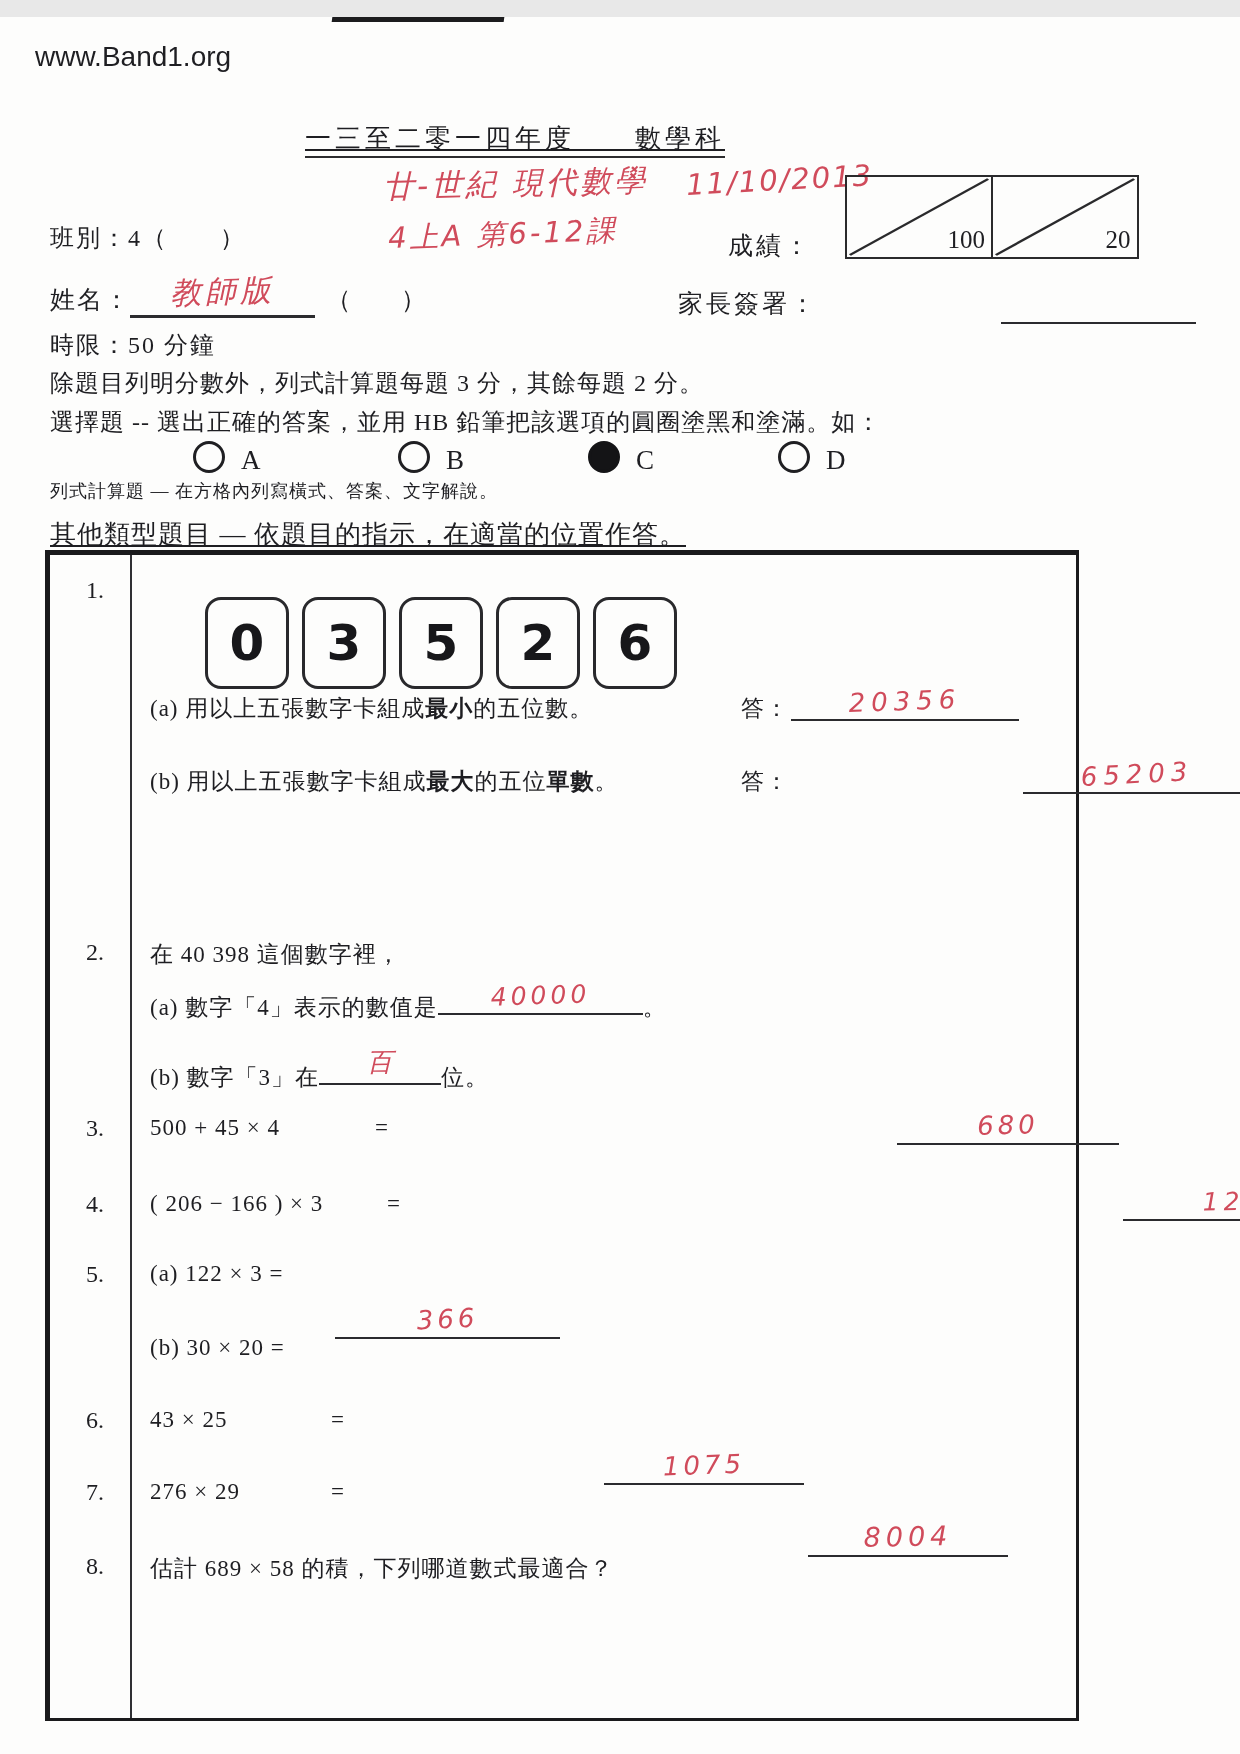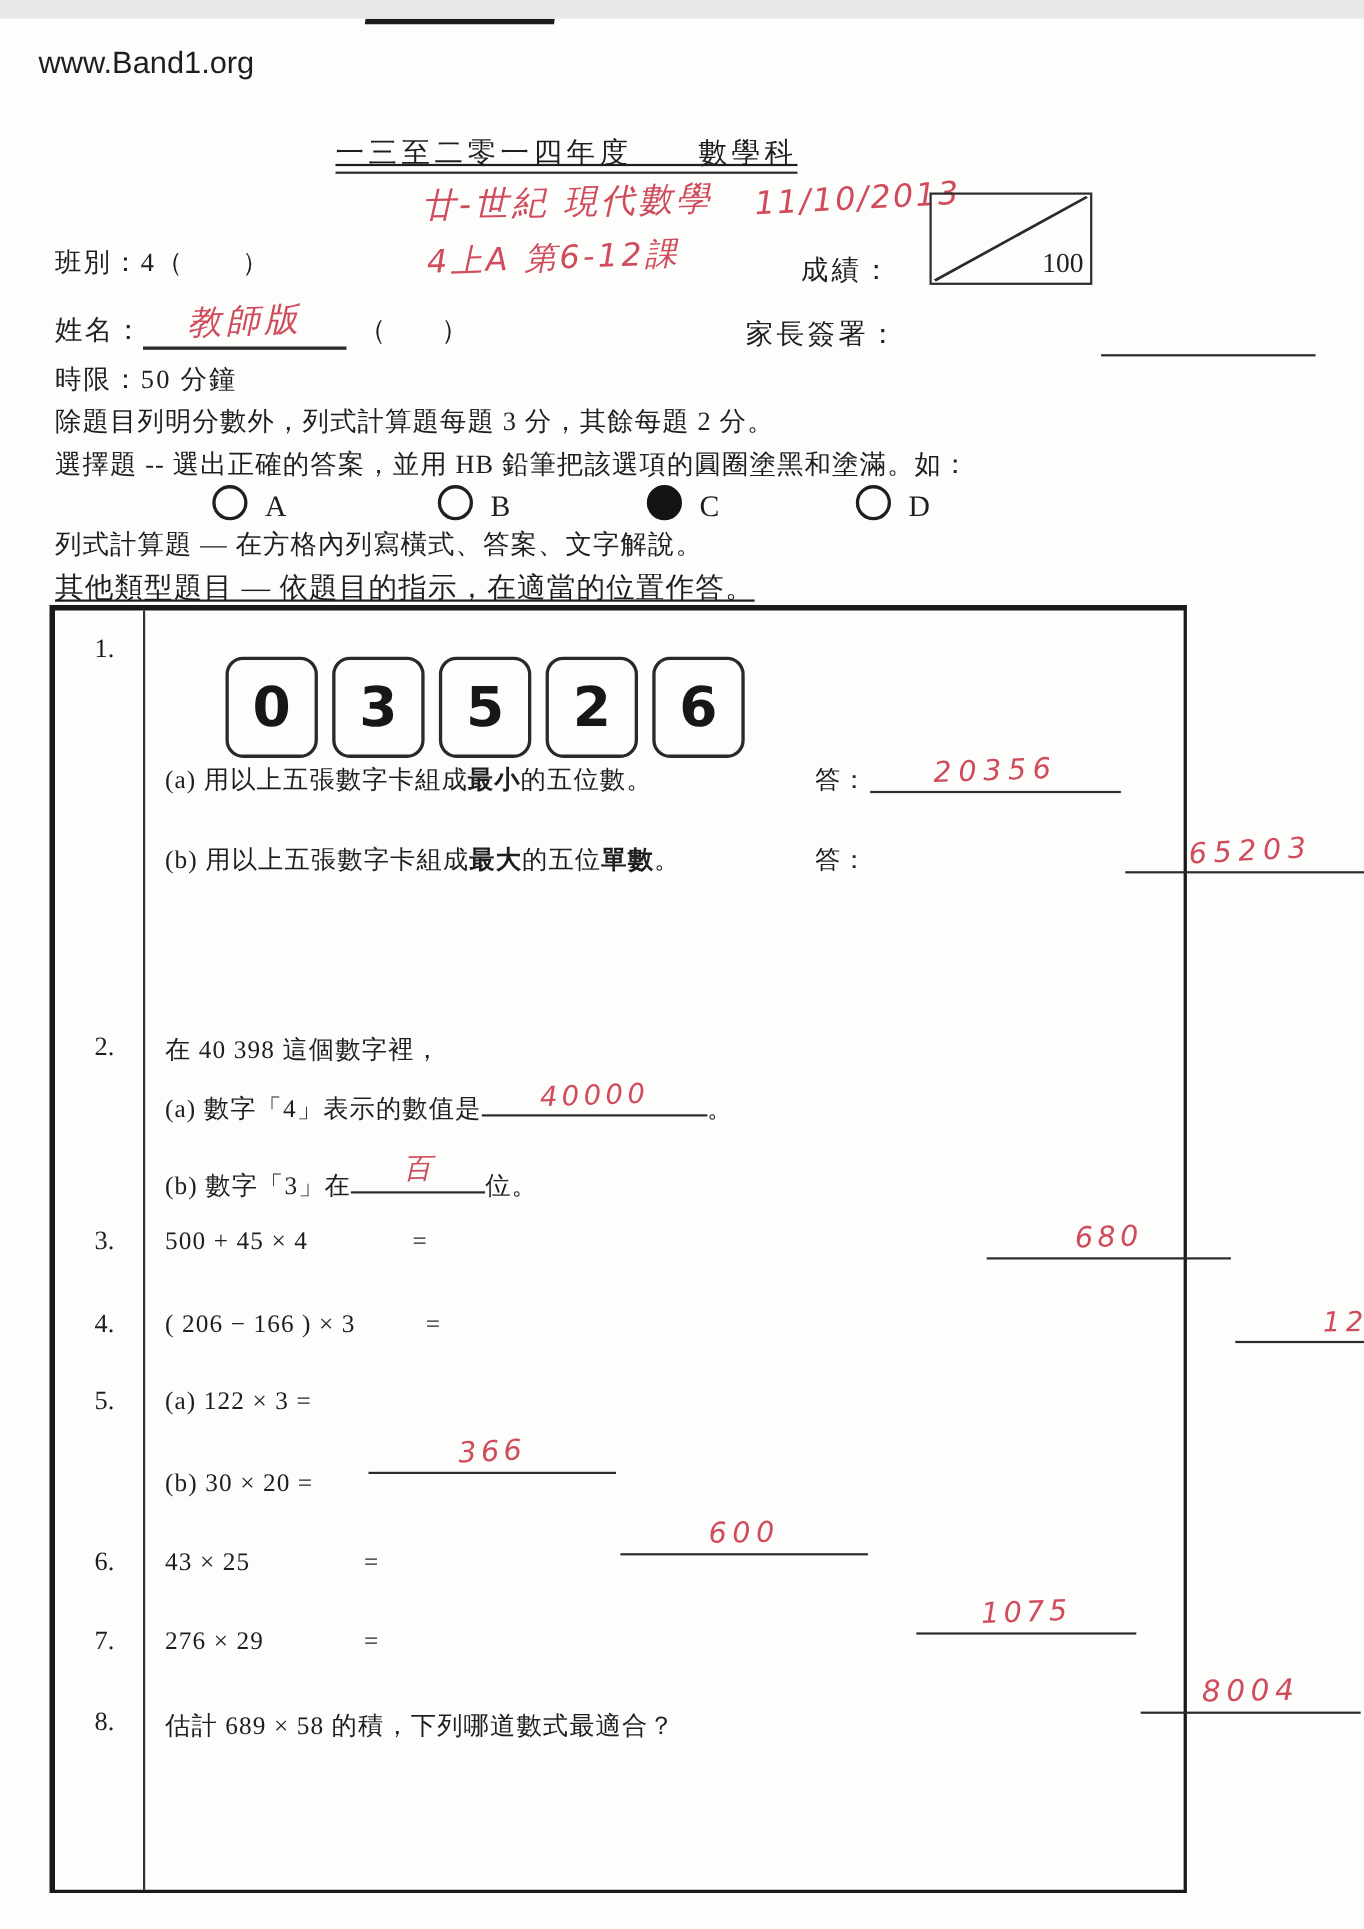--- a/index.html
+++ b/index.html
@@ -57,20 +57,26 @@
   <div class="abs print" style="left:50px;top:205px;font-size:24px;letter-spacing:2px;">班別：4（　　）</div>
   <div class="abs print" style="left:728px;top:212px;font-size:25px;letter-spacing:3px;">成績：</div>
 
   <div class="abs scorebox" style="left:845px;top:158px;">
     <div class="scorecell">
       <svg viewBox="0 0 100 80" preserveAspectRatio="none">
         <line x1="2" y1="78" x2="98" y2="2" stroke="#2a2a2c" stroke-width="2.2"></line>
       </svg>
       <span class="scoreval print">100</span>
     </div>
+    <div class="scorecell">
+      <svg viewBox="0 0 100 80" preserveAspectRatio="none">
+        <line x1="2" y1="78" x2="98" y2="2" stroke="#2a2a2c" stroke-width="2.2"></line>
+      </svg>
+      <span class="scoreval print">20</span>
+    </div>
   </div>
 
   
   <div class="abs print" style="left:50px;top:266px;font-size:25px;letter-spacing:2px;">姓名：</div>
   <div class="abs blank" style="left:130px;top:252px;width:185px;height:46px;border-bottom-width:3px;">
     <span class="hw" style="font-size:31px;letter-spacing:4px;transform:rotate(-2deg);bottom:2px;">教師版</span>
   </div>
   <div class="abs print" style="left:326px;top:266px;font-size:25px;">（　　）</div>
 
   <div class="abs print" style="left:678px;top:270px;font-size:25px;letter-spacing:3px;font-family:Liberation Mono, monospace;">家長簽署：</div>
@@ -90,21 +96,21 @@
   <div class="abs" style="left:398px;top:424px;">
     <span class="circle"></span><span class="print olabel">B</span>
   </div>
   <div class="abs" style="left:588px;top:424px;">
     <span class="circle filled"></span><span class="print olabel">C</span>
   </div>
   <div class="abs" style="left:778px;top:424px;">
     <span class="circle"></span><span class="print olabel">D</span>
   </div>
 
-  <div class="abs print" style="left:50px;top:462px;font-size:24px;letter-spacing:1px;">列式計算題 — 在方格內列寫橫式、答案、文字解說。</div>
+  <div class="abs print" style="left:50px;top:462px;font-size:18px;letter-spacing:1px;">列式計算題 — 在方格內列寫橫式、答案、文字解說。</div>
   <div class="abs print" style="left:50px;top:500px;font-size:26px;letter-spacing:1px;text-decoration:underline;">其他類型題目 — 依題目的指示，在適當的位置作答。</div>
 
   
   <div class="mainbox">
     <div class="qdivider"></div>
 
     
     <div class="qnum print" style="left:36px;top:22px;">1.</div>
 
     <div class="card" style="left:155px;top:42px;">0</div>
@@ -157,23 +163,20 @@
       <span class="hw" style="font-size:25px;letter-spacing:5px;transform:rotate(-1deg);">120</span>
     </div>
 
     
     <div class="qnum print" style="left:36px;top:706px;">5.</div>
     <div class="qtext print" style="left:100px;top:706px;">(a) 122 × 3 =</div>
     <div class="abs blank" style="left:285px;top:690px;width:225px;height:42px;">
       <span class="hw" style="font-size:26px;letter-spacing:4px;transform:rotate(-3deg);">366</span>
     </div>
     <div class="qtext print" style="left:100px;top:780px;">(b) 30 × 20 =</div>
-    <div class="abs blank" style="left:285px;top:764px;width:225px;height:42px;">
-      <span class="hw" style="font-size:26px;letter-spacing:5px;transform:rotate(-1deg);">600</span>
-    </div>
 
     
     <div class="qnum print" style="left:36px;top:852px;">6.</div>
     <div class="qtext print" style="left:100px;top:852px;">43 × 25</div>
     <div class="qtext print" style="left:281px;top:852px;">=</div>
     <div class="abs blank" style="left:325px;top:836px;width:200px;height:42px;">
       <span class="hw" style="font-size:26px;letter-spacing:4px;transform:rotate(-2deg);">1075</span>
     </div>
 
     

